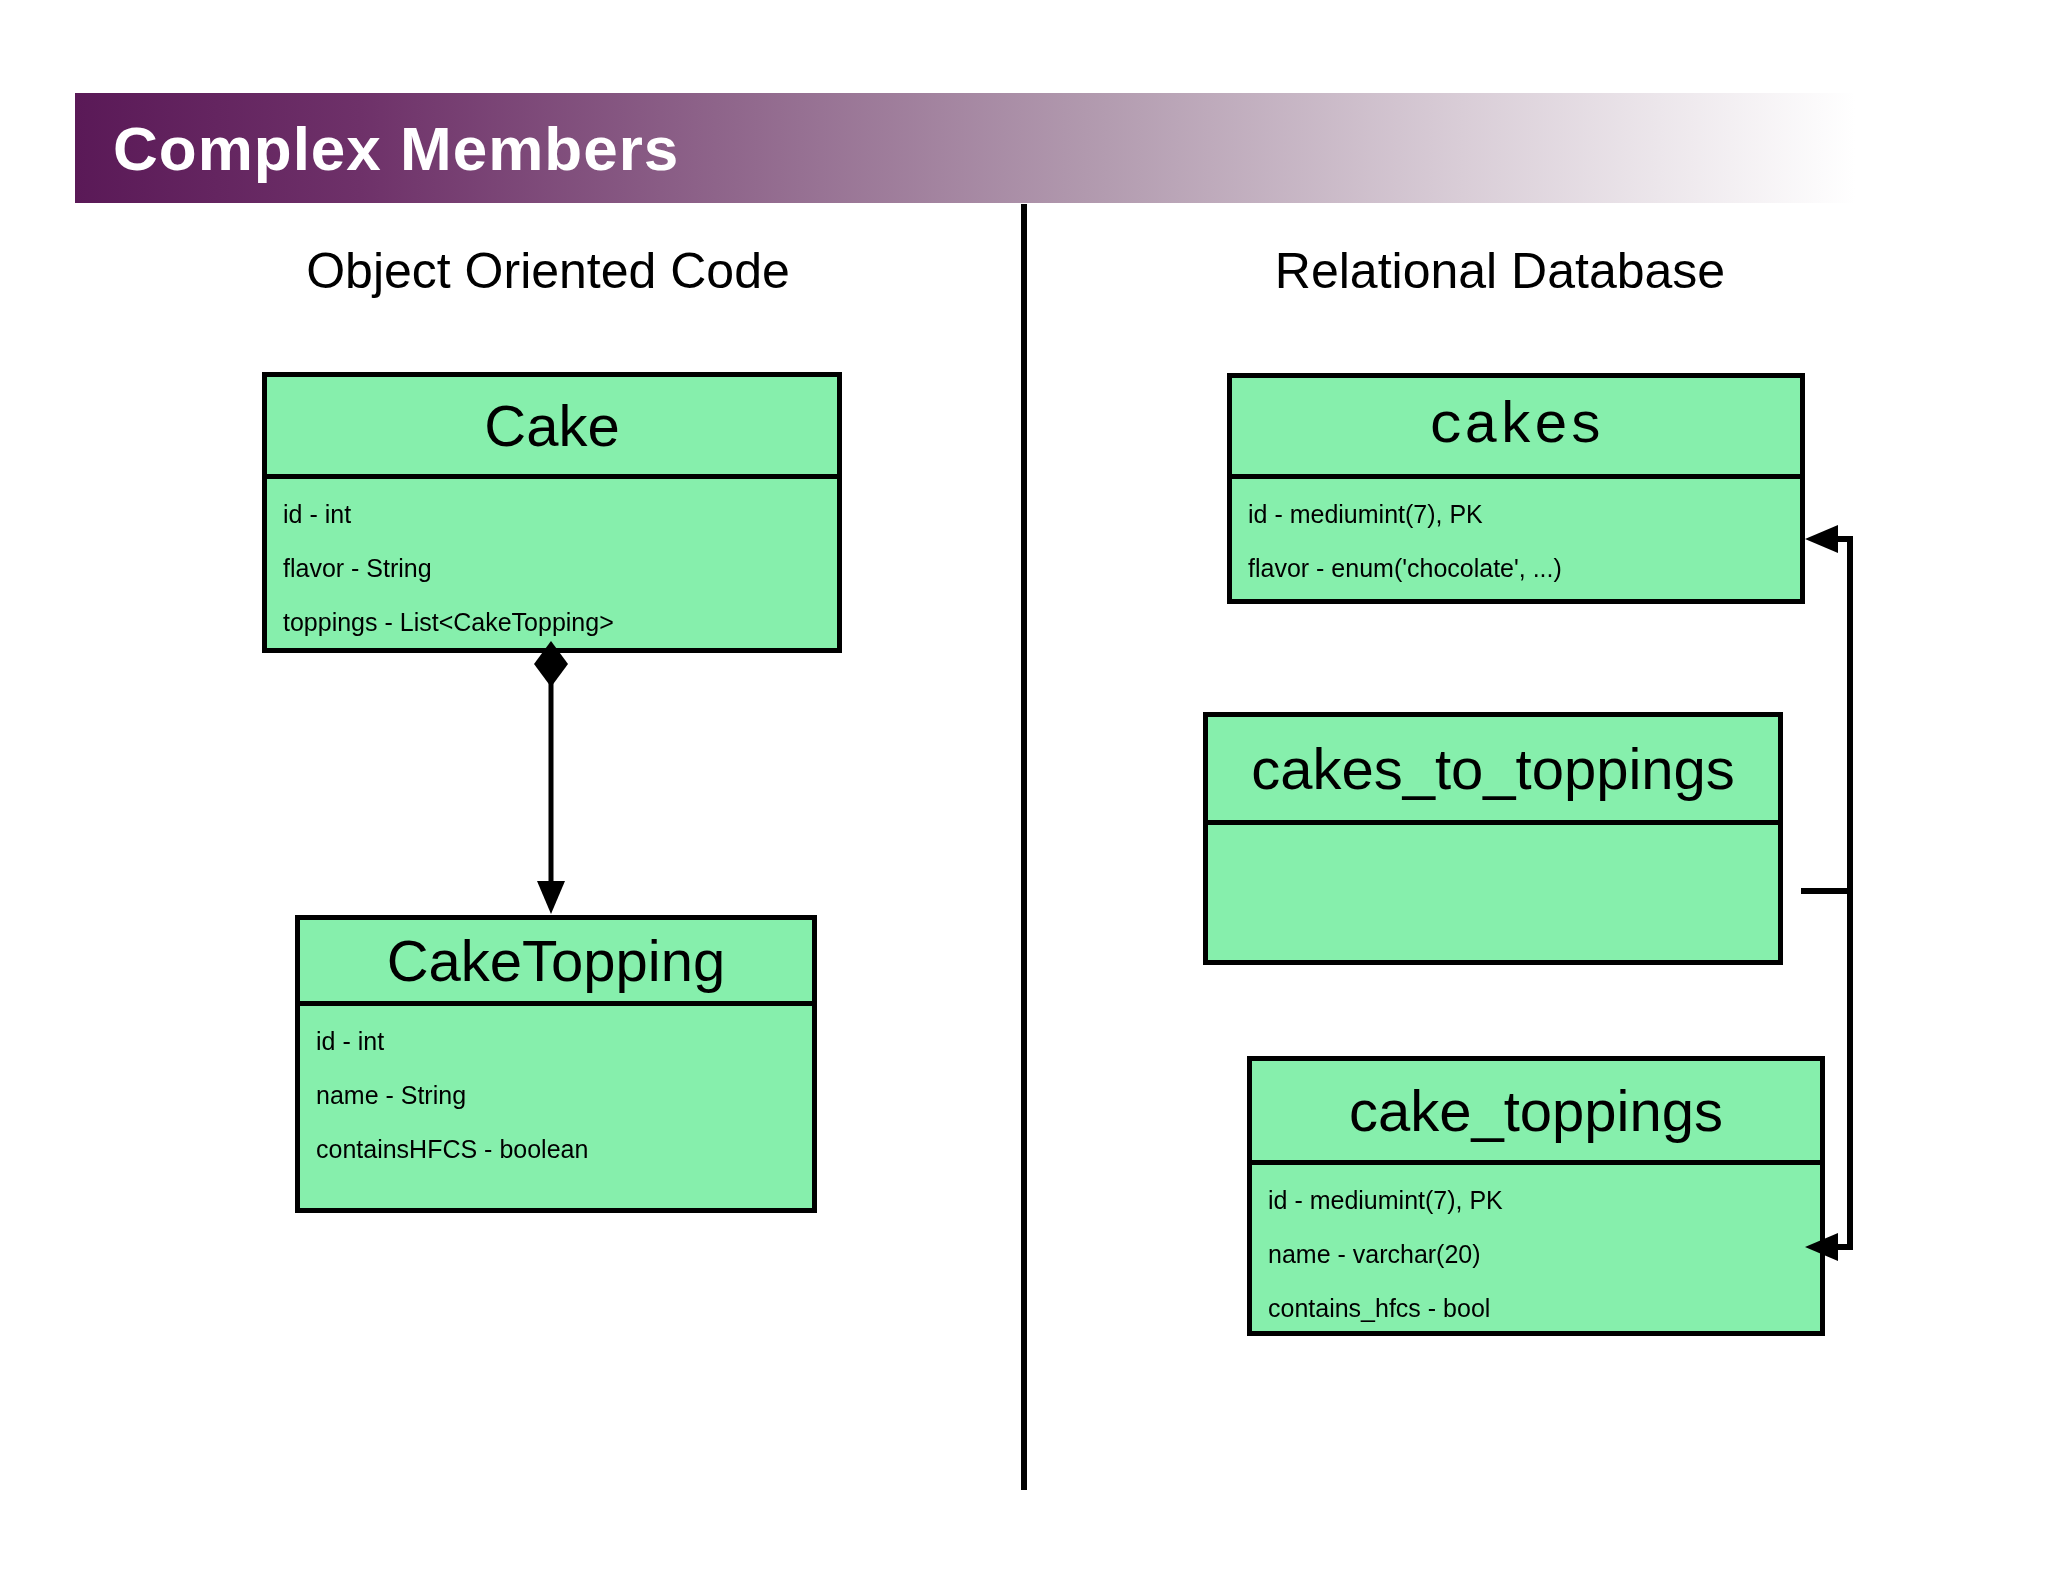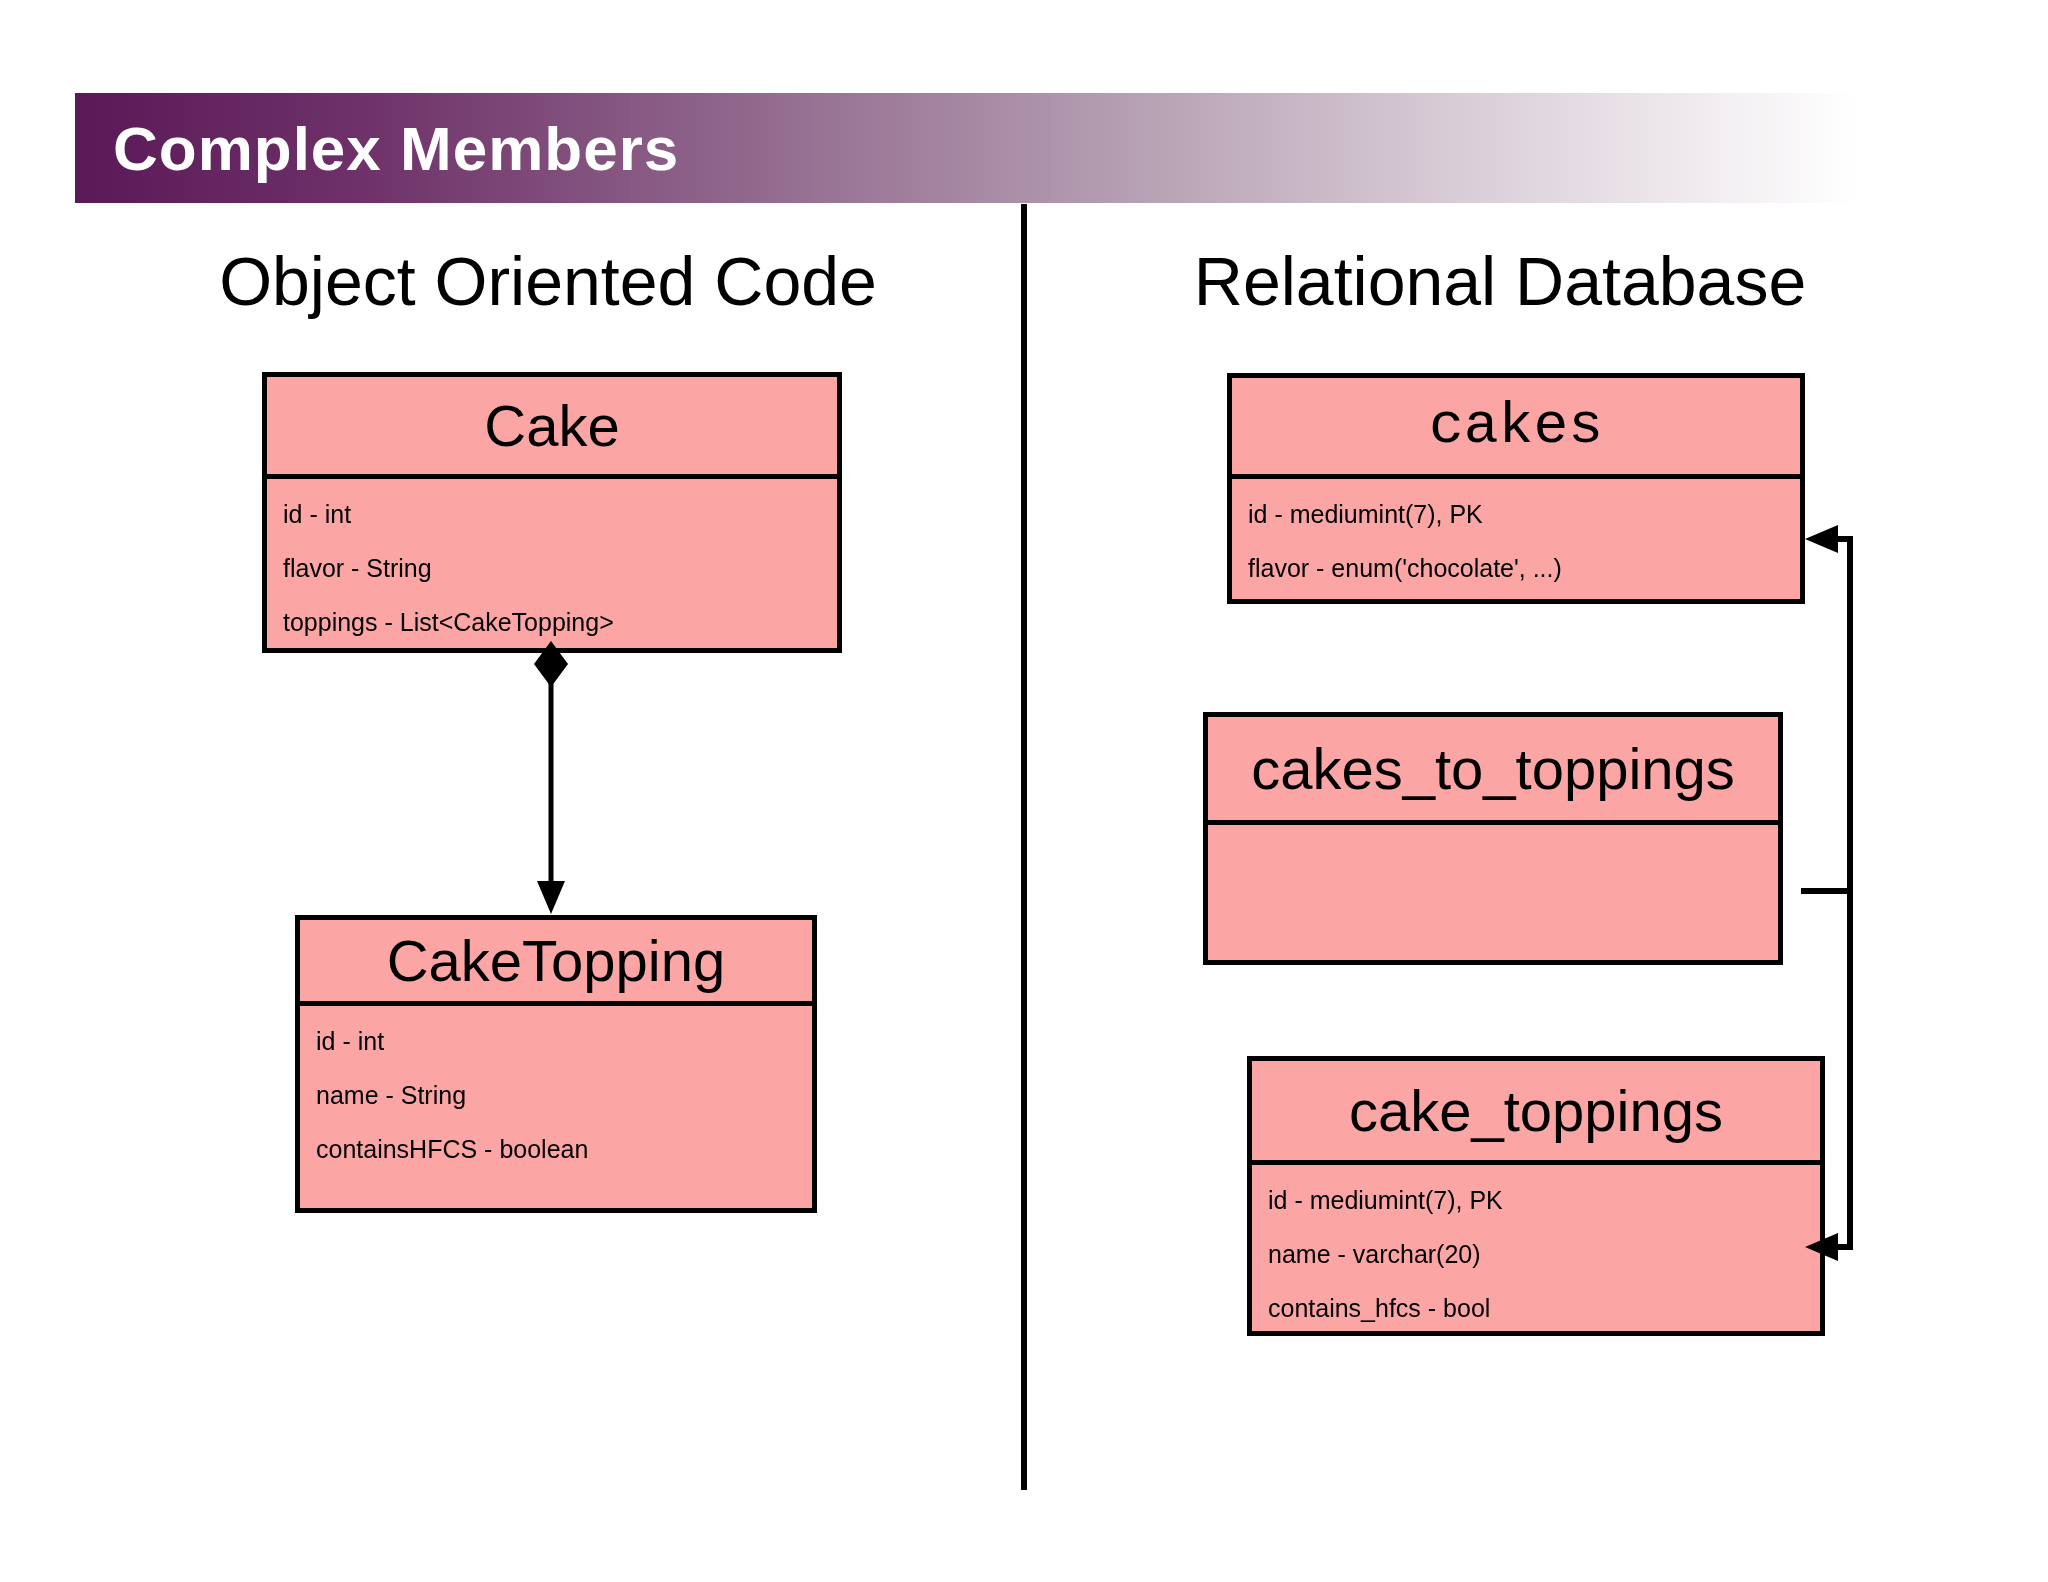--- a/index.html
+++ b/index.html
@@ -24,33 +24,33 @@
     display: flex; align-items: center;
   }
   #titlebar .title-text {
     color: #ffffff; font-weight: bold; font-size: 62px;
     padding-left: 38px; letter-spacing: 1px; white-space: nowrap;
   }
   
   .col-heading {
     position: absolute; top: 242px; height: 62px;
     width: 946px; text-align: center;
-    font-size: 68px; white-space: nowrap;
+    font-size: 50px; white-space: nowrap;
   }
   #heading-left  { left: 75px; }
   #heading-right { left: 1027px; }
   
   #divider {
     position: absolute; left: 1021px; top: 204px;
     width: 6px; height: 1286px; background: #000;
   }
   
   .box {
     position: absolute; box-sizing: border-box;
-    background: #fca5a5; border: 5px solid #000;
+    background: #86efac; border: 5px solid #000;
   }
   .box-title {
     box-sizing: border-box;
     border-bottom: 5px solid #000;
     display: flex; align-items: center; justify-content: center;
     font-size: 58px; white-space: nowrap;
   }
   .box-body {
     padding: 8px 16px 0 16px;
     font-size: 25px; line-height: 54px; white-space: nowrap;

